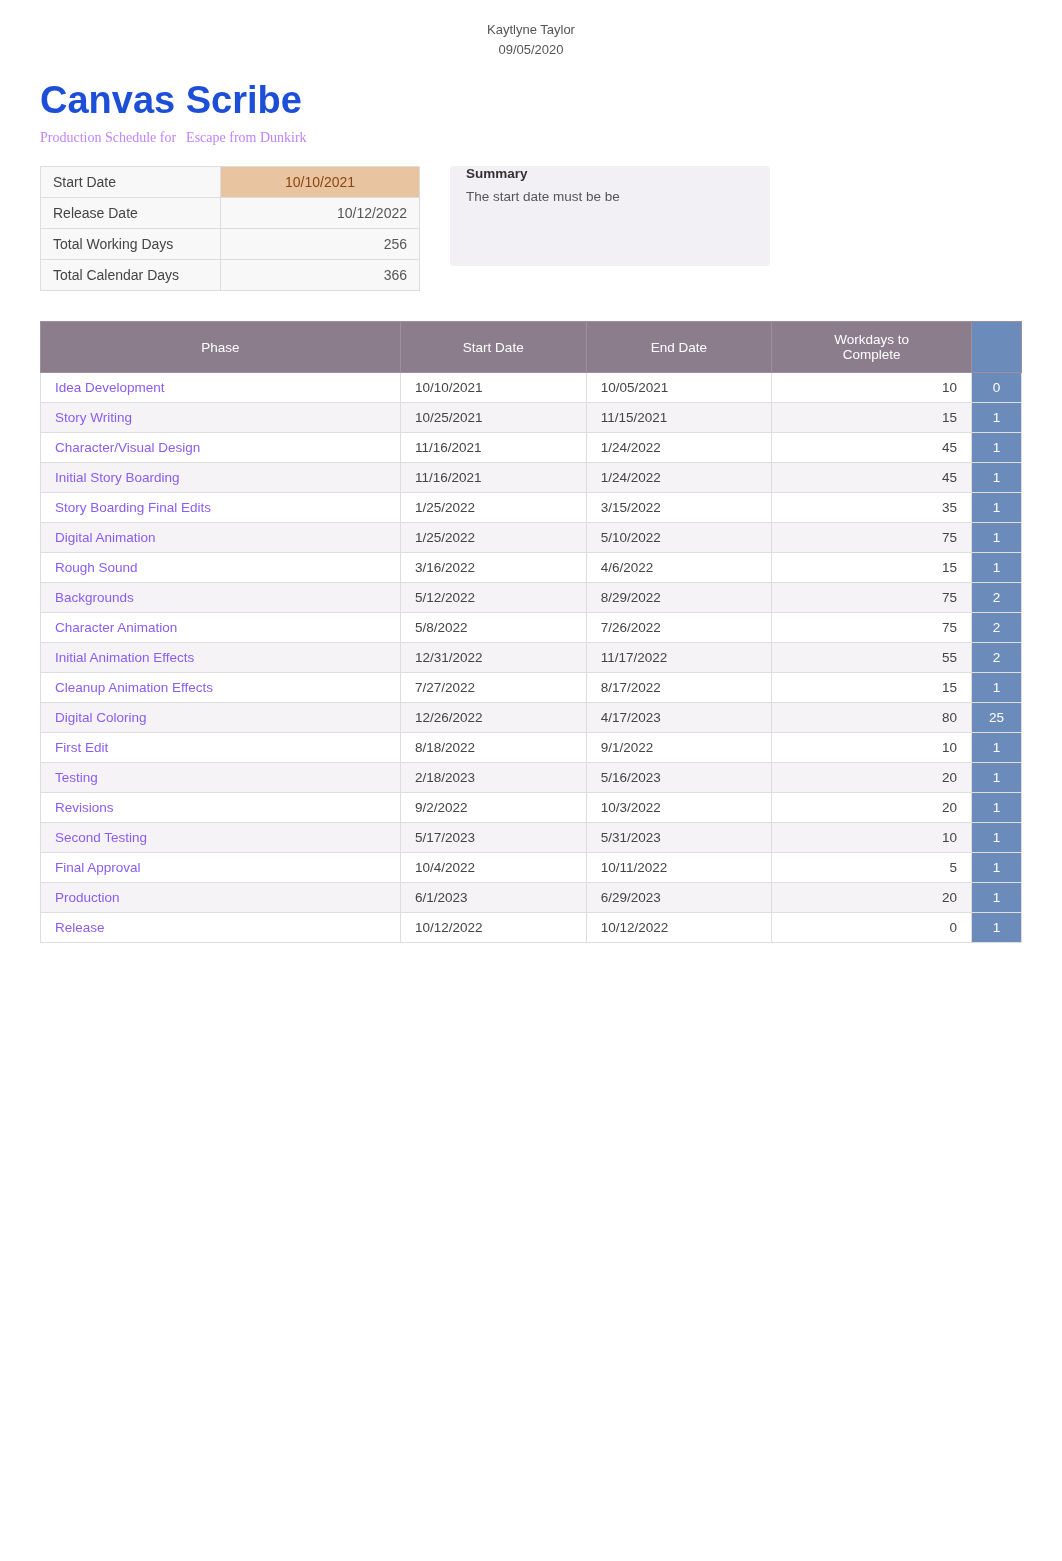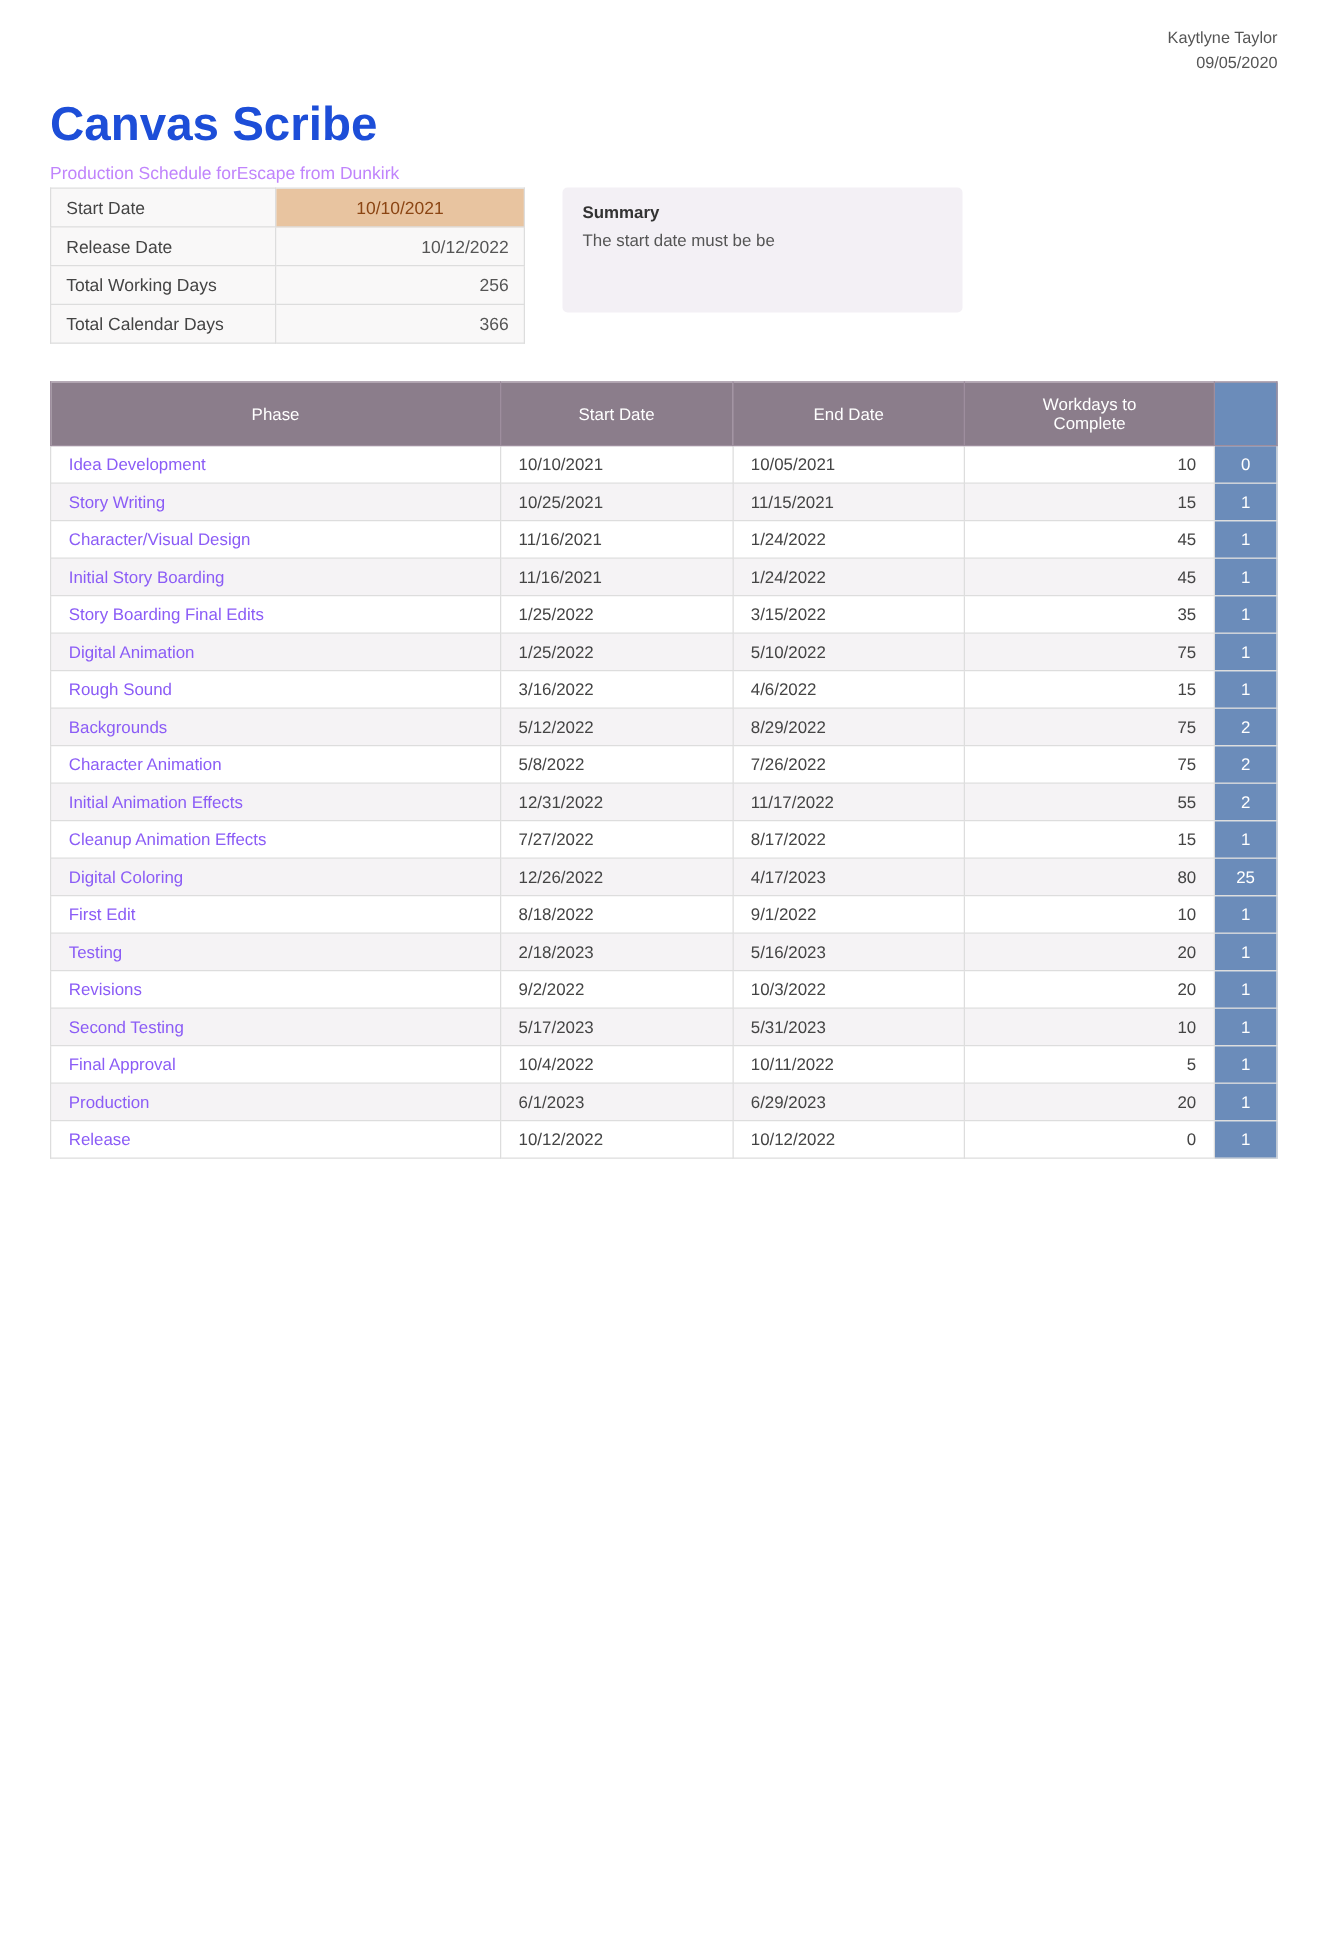--- a/index.html
+++ b/index.html
@@ -6,39 +6,41 @@
     body {
       font-family: Arial, sans-serif;
       background: #ffffff;
       color: #333;
       width: 1062px;
       min-height: 1561px;
       padding: 20px 40px;
     }
 
     .header-user {
-      text-align: right;
+      text-align: center;
       font-size: 13px;
       color: #555;
       margin-bottom: 20px;
       line-height: 1.5;
     }
 
     .app-title {
       font-size: 38px;
       color: #1d4ed8;
       font-weight: bold;
       margin-bottom: 8px;
     }
 
     .subtitle-row {
       display: flex;
       align-items: center;
-      margin-bottom: 4px;
+      gap: 10px;
+      margin-bottom: 20px;
       font-size: 14px;
+      font-family: Liberation Serif, serif;
     }
 
     .subtitle-label {
       color: #c084fc;
     }
 
     .subtitle-link {
       color: #c084fc;
       text-decoration: none;
     }
@@ -76,21 +78,21 @@
     .info-table tr.highlight td:last-child {
       background: #e8c4a0;
       color: #8b4513;
       text-align: center;
     }
 
     .summary-box {
       flex: 1;
       background: #f3f0f5;
       border-radius: 4px;
-      padding: 12px 16px;
+      padding: 0 16px;
       font-size: 13.5px;
       min-height: 100px;
       max-width: 320px;
     }
 
     .summary-box .summary-title {
       font-weight: bold;
       margin-bottom: 6px;
       color: #333;
     }

